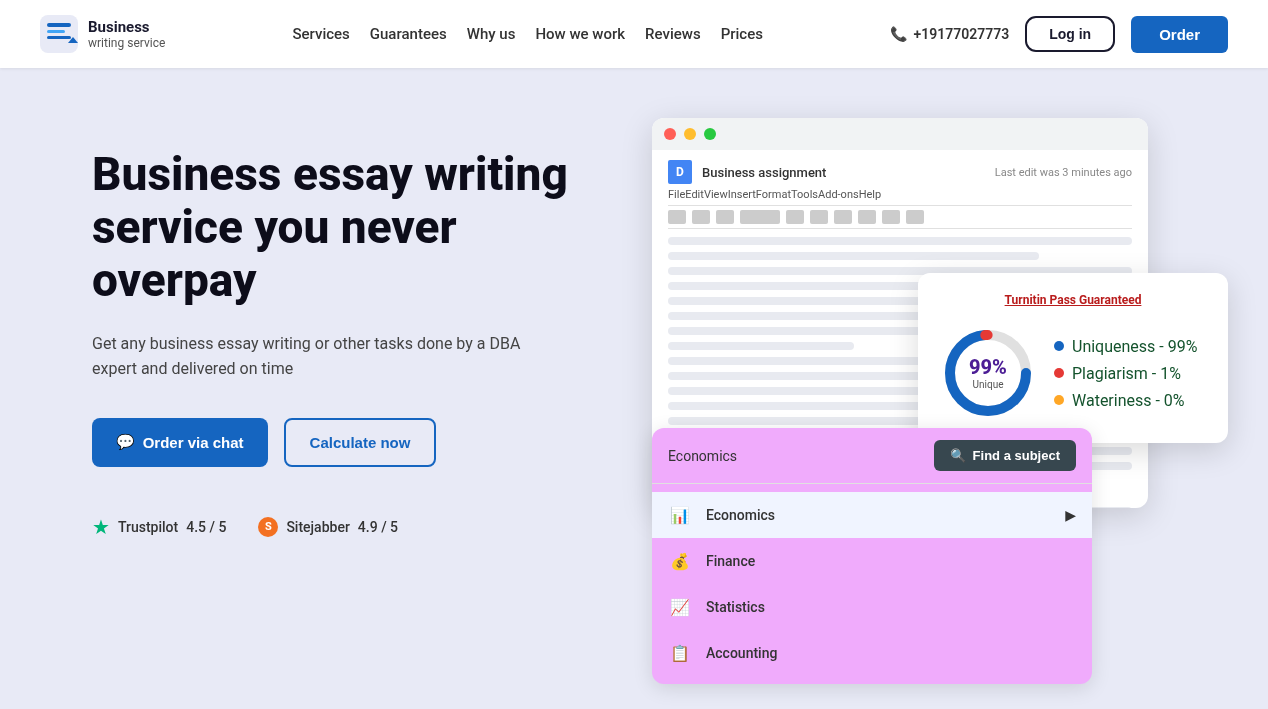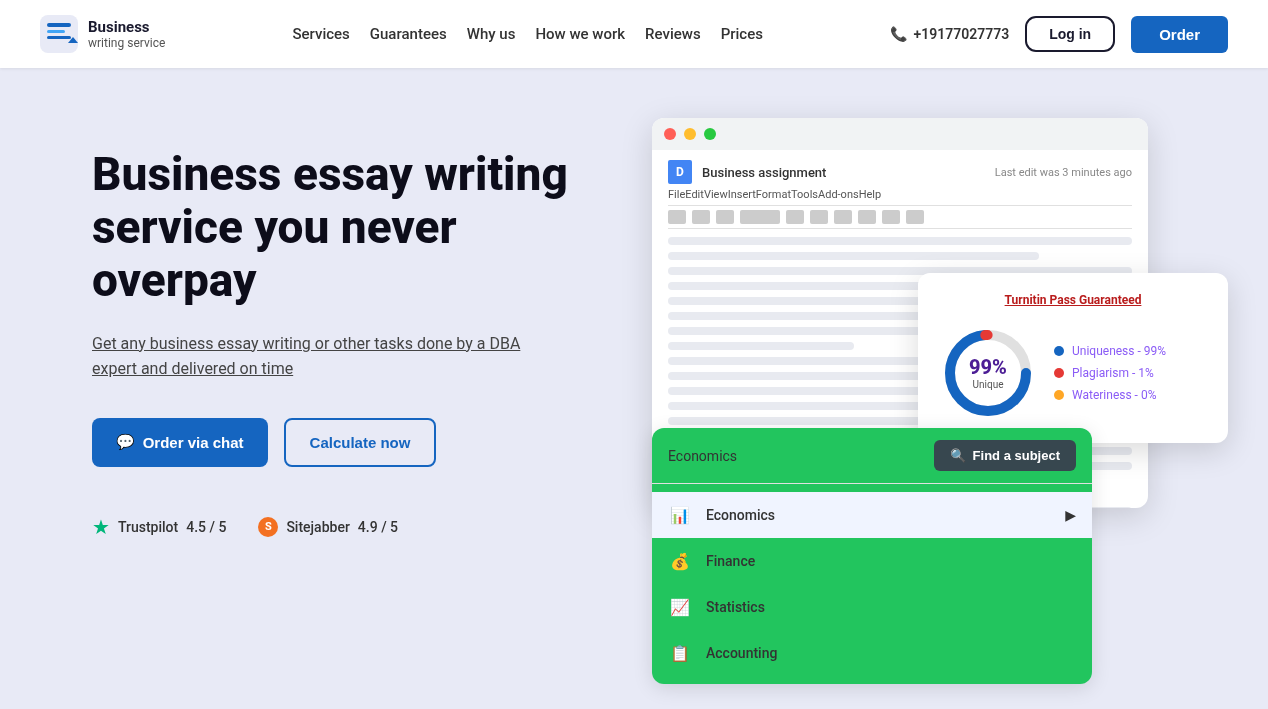--- a/index.html
+++ b/index.html
@@ -113,21 +113,20 @@
       line-height: 1.15;
       color: #0d0d1a;
       margin-bottom: 24px;
     }
     .hero-subtitle {
       font-size: 16px;
       color: #444;
       line-height: 1.6;
       margin-bottom: 36px;
       max-width: 440px;
-      text-decoration: underline;
     }
     .cta-buttons {
       display: flex;
       gap: 16px;
       margin-bottom: 48px;
     }
     .btn-chat {
       background: #1565c0;
       color: #fff;
       border: none;
@@ -276,21 +275,21 @@
     .doc-line.medium { width: 80%; }
     .doc-line.full { width: 100%; }
     .doc-line.xshort { width: 40%; }
 
     
     .search-card {
       position: absolute;
       top: 310px;
       left: 0;
       width: 440px;
-      background: #22c55e;
+      background: #f0abfc;
       border-radius: 12px;
       box-shadow: 0 4px 20px rgba(0,0,0,0.12);
       overflow: hidden;
     }
     .search-bar {
       display: flex;
       align-items: center;
       padding: 12px 16px;
       border-bottom: 1px solid #e0e0e0;
       gap: 12px;
@@ -390,22 +389,22 @@
     }
     .legend {
       display: flex;
       flex-direction: column;
       gap: 8px;
     }
     .legend-item {
       display: flex;
       align-items: center;
       gap: 8px;
-      font-size: 12px;
-      color: #8b5cf6;
+      font-size: 16px;
+      color: #14532d;
     }
     .legend-dot {
       width: 10px;
       height: 10px;
       border-radius: 50%;
       flex-shrink: 0;
     }
     .dot-blue { background: #1565c0; }
     .dot-red-l { background: #e53935; }
     .dot-orange { background: #ffa726; }

